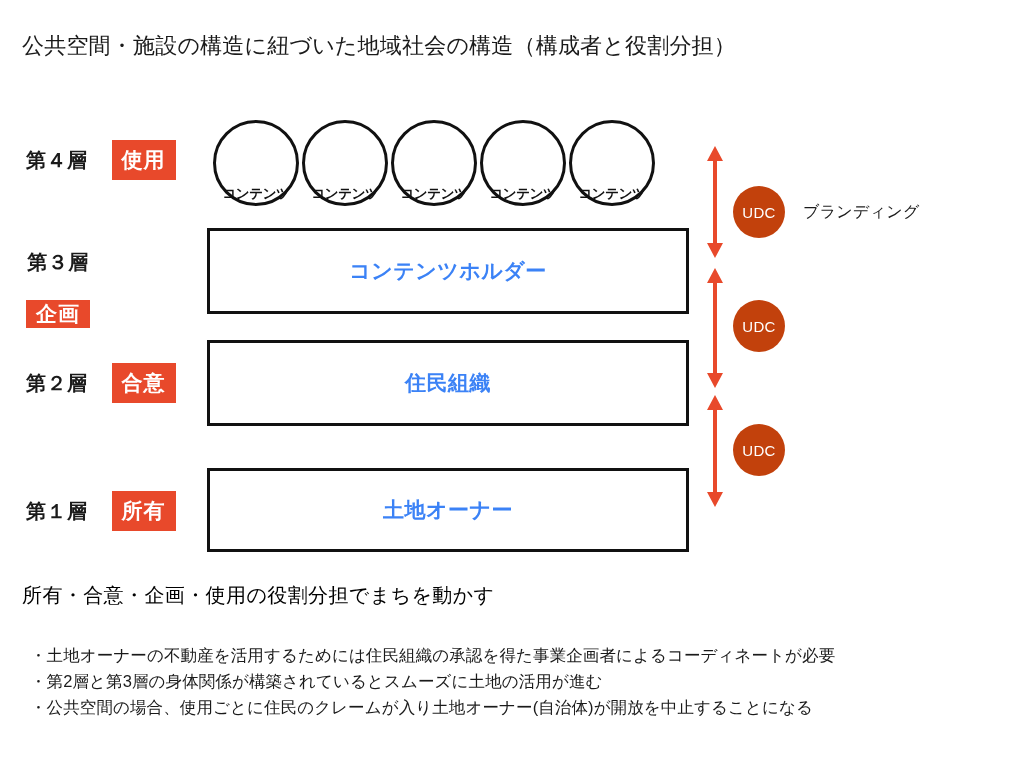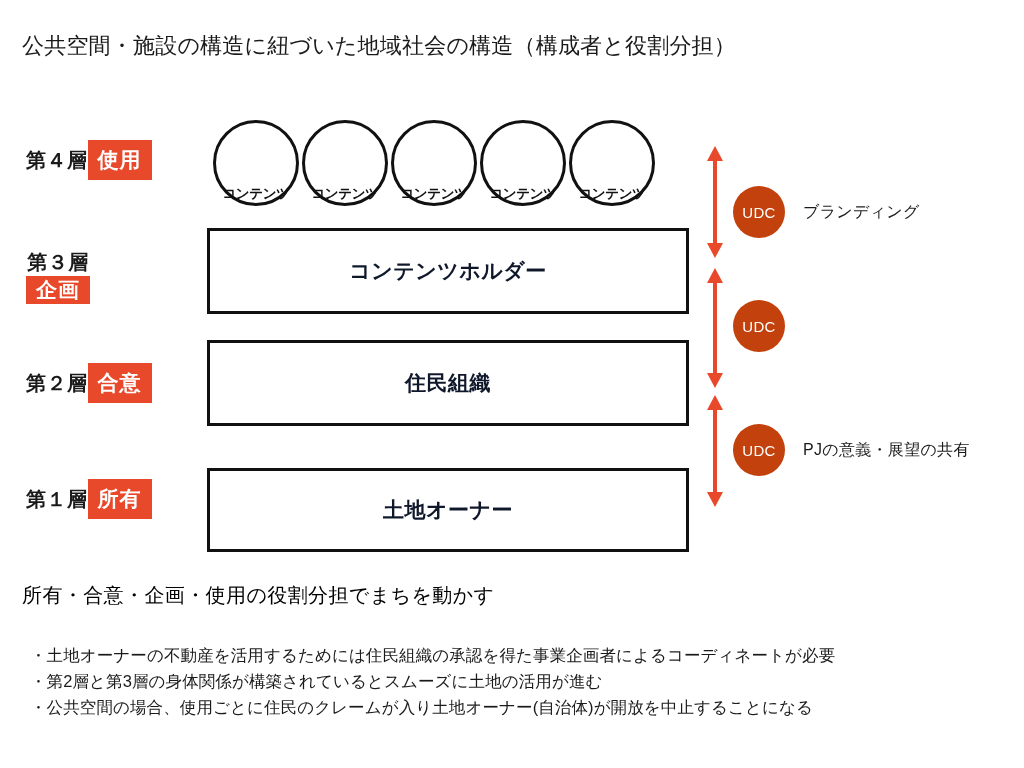--- a/index.html
+++ b/index.html
@@ -38,21 +38,21 @@
     height: 560px;
   }
 
   
   .layer-row {
     position: absolute;
     left: 26px;
     height: 44px;
     display: flex;
     align-items: center;
-    gap: 0;
+    gap: 24px;
   }
   .layer-name {
     font-size: 20px;
     font-weight: 700;
     color: #1a1a1a;
     white-space: nowrap;
     letter-spacing: 0.5px;
   }
   .layer-chip {
     display: inline-flex;
@@ -104,21 +104,21 @@
     border: 3.5px solid #111111;
     background: #ffffff;
     box-sizing: border-box;
     display: flex;
     align-items: center;
     justify-content: center;
   }
   .layer-box span {
     font-size: 21px;
     font-weight: 700;
-    color: #0f172a;
+    color: #3b82f6;
     letter-spacing: 0.5px;
   }
   #box-layer3 { top: 228px; height: 86px; }
   #box-layer2 { top: 340px; height: 86px; }
   #box-layer1 { top: 468px; height: 84px; }
 
   
   .arrow-col {
     position: absolute;
     left: 706px;
@@ -200,21 +200,21 @@
     <div class="layer-chip">使用</div>
   </div>
   <div class="layer-row" style="top:249px;flex-direction:column;">
     <div class="layer-name">第３層</div>
     <div class="layer-chip">企画</div>
   </div>
   <div class="layer-row" style="top:361px;">
     <div class="layer-name">第２層</div>
     <div class="layer-chip">合意</div>
   </div>
-  <div class="layer-row" style="top:477px;">
+  <div class="layer-row" style="top:489px;">
     <div class="layer-name">第１層</div>
     <div class="layer-chip">所有</div>
   </div>
 
   <div class="circle-row">
     <div class="content-circle">
       <span>コンテンツ</span>
     </div>
     <div class="content-circle">
       <span>コンテンツ</span>
@@ -266,21 +266,20 @@
 
   <div class="udc-row" id="udc-1">
     <div class="udc-badge">UDC</div>
     <div class="udc-caption">ブランディング</div>
   </div>
   <div class="udc-row" id="udc-2">
     <div class="udc-badge">UDC</div>
   </div>
   <div class="udc-row" id="udc-3">
     <div class="udc-badge">UDC</div>
-    <div class="udc-caption">PJの意義・展望の共有</div>
   </div>
 
 </div>
 
 <div class="summary-heading">所有・合意・企画・使用の役割分担でまちを動かす</div>
 <ul class="bullets">
   <li>・土地オーナーの不動産を活用するためには住民組織の承認を得た事業企画者によるコーディネートが必要</li>
   <li>・第2層と第3層の身体関係が構築されているとスムーズに土地の活用が進む</li>
   <li>・公共空間の場合、使用ごとに住民のクレームが入り土地オーナー(自治体)が開放を中止することになる</li>
 </ul>

